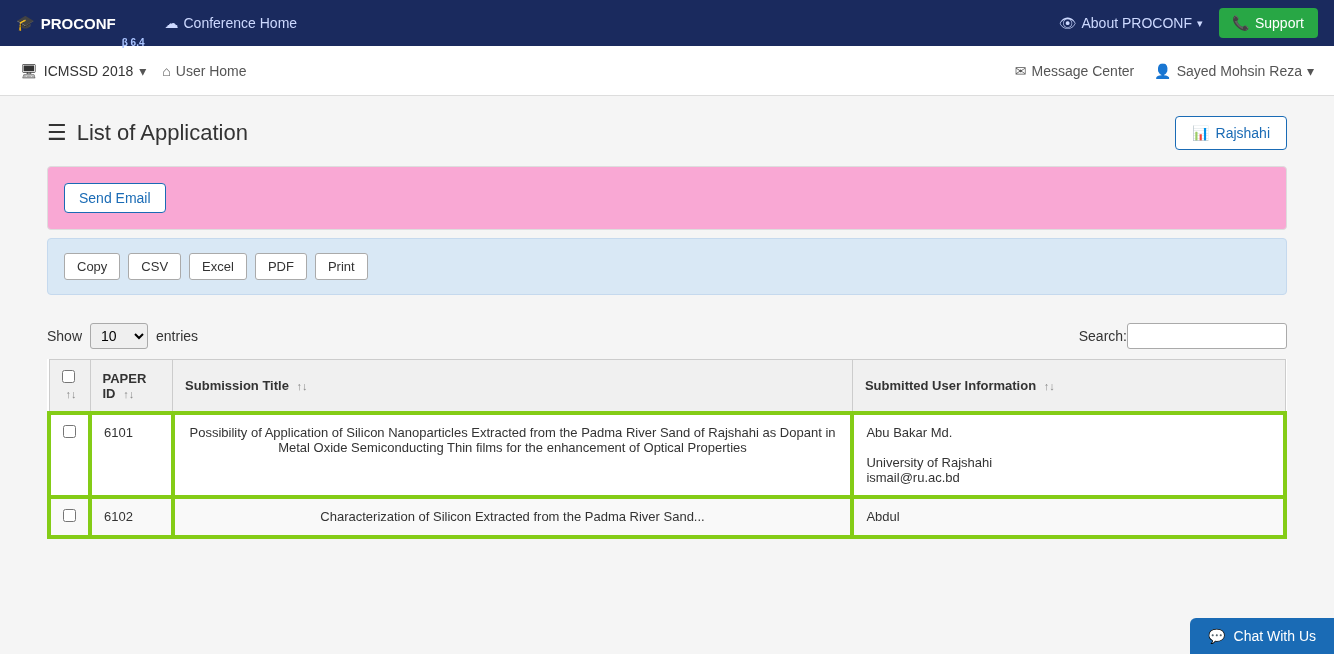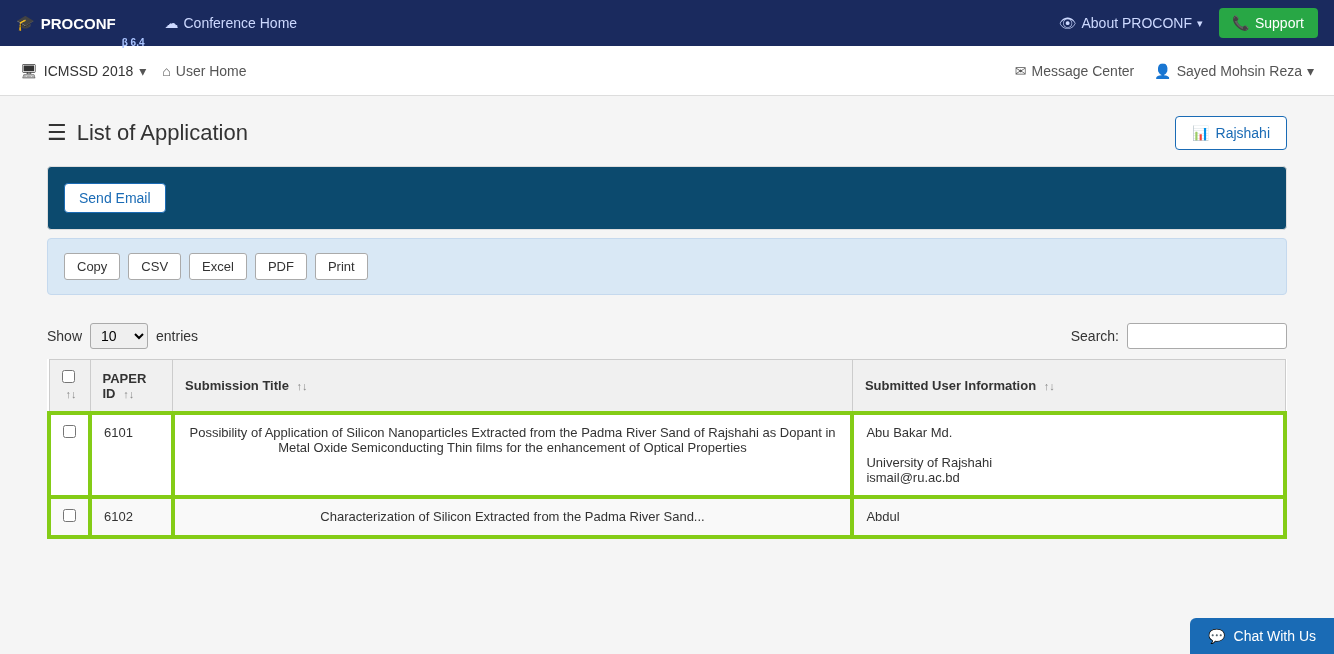--- a/index.html
+++ b/index.html
@@ -153,21 +153,21 @@
       padding: 8px 16px;
       font-size: 14px;
       cursor: pointer;
       display: flex;
       align-items: center;
       gap: 6px;
     }
 
     
     .action-bar {
-      background: #0c4a6e;
+      background: #f9a8d4;
       border: 1px solid #ddd;
       border-radius: 4px;
       padding: 16px;
       margin-bottom: 8px;
     }
     .send-email-btn {
       background: #fff;
       color: #1a6bb5;
       border: 1px solid #1a6bb5;
       border-radius: 4px;
@@ -212,21 +212,20 @@
     }
     .show-entries select {
       padding: 3px 6px;
       border: 1px solid #aaa;
       border-radius: 3px;
       font-size: 14px;
     }
     .search-box {
       display: flex;
       align-items: center;
-      gap: 8px;
       font-size: 14px;
     }
     .search-box input {
       padding: 4px 8px;
       border: 1px solid #aaa;
       border-radius: 3px;
       font-size: 14px;
       width: 160px;
     }
 

